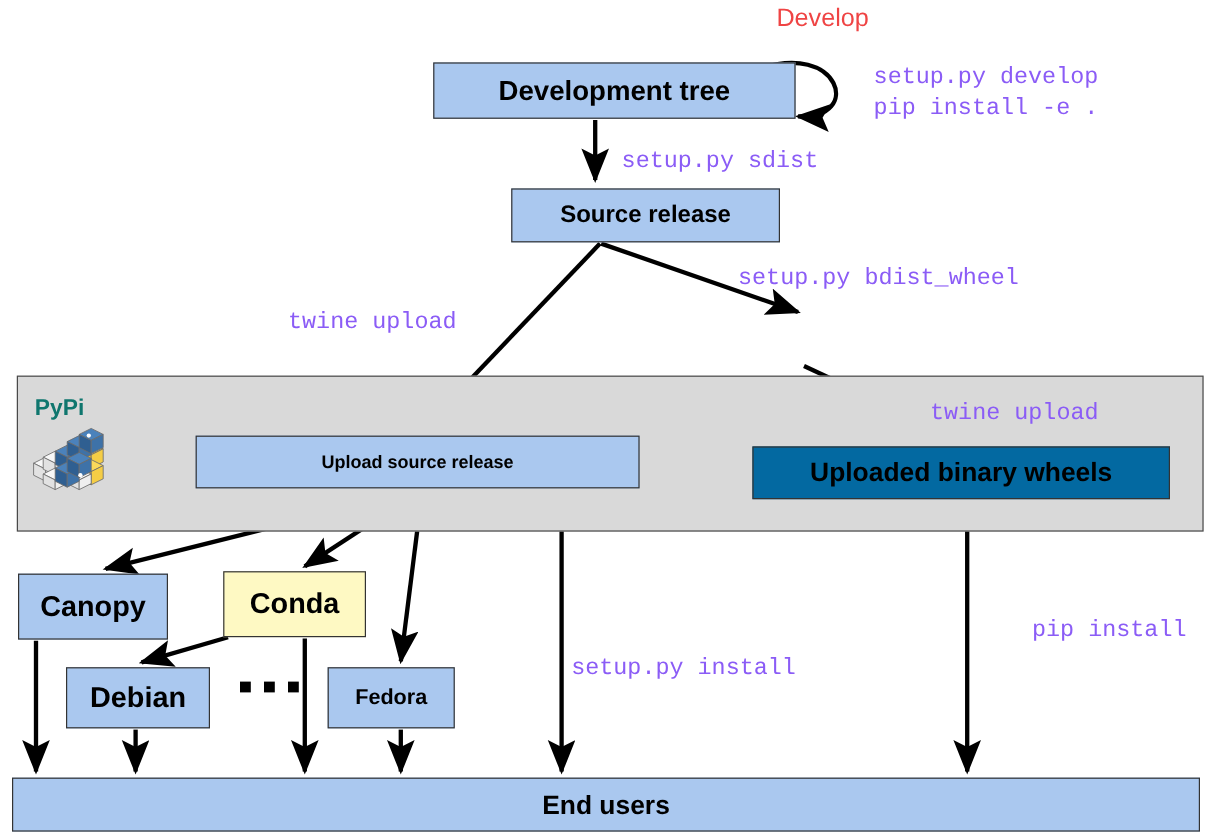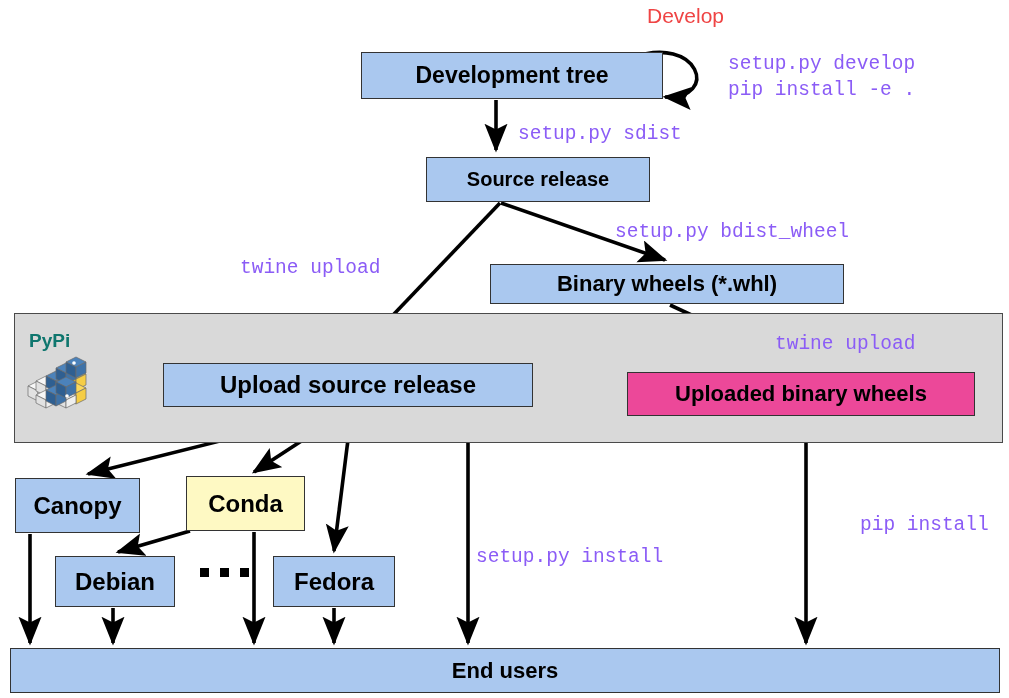--- a/index.html
+++ b/index.html
@@ -193,27 +193,26 @@
 
       <path d="M30,534 L30,643"></path>
       <path d="M113,608 L113,643"></path>
       <path d="M254,532 L254,643"></path>
       <path d="M334,608 L334,643"></path>
     </g>
   </svg>
 
   <div class="node" style="left: 361px; top: 52px; width: 302px; height: 47px; font-size: 23px; background: rgb(170, 200, 239); border-color: rgb(51, 51, 51);">Development  tree</div>
   <div class="node" style="left: 386px; top: 157px; width: 224px; height: 45px; font-size: 20px; background: rgb(170, 200, 239); border-color: rgb(51, 51, 51); margin-left: 40px;">Source release</div>
-  <div class="node" style="left: 490px; top: 264px; width: 354px; height: 40px; font-size: 22px; background: rgb(170, 200, 239); border-color: rgb(51, 51, 51);">Binary wheels (*.whl)</div>
-  <div class="node" style="left: 163px; top: 363px; width: 370px; height: 44px; font-size: 24px; background: rgb(170, 200, 239); border-color: rgb(51, 51, 51);">Upload source release</div>
-  <div class="node" style="left: 627px; top: 372px; width: 348px; height: 44px; font-size: 22px; background: #ec4899; border-color: rgb(51, 51, 51);">Uploaded binary wheels</div>
+  <div class="node" style="left: 163px; top: 363px; width: 370px; height: 44px; font-size: 15px; background: rgb(170, 200, 239); border-color: rgb(51, 51, 51);">Upload source release</div>
+  <div class="node" style="left: 627px; top: 372px; width: 348px; height: 44px; font-size: 22px; background: #0369a1; border-color: rgb(51, 51, 51);">Uploaded binary wheels</div>
   <div class="node" style="left: 15px; top: 478px; width: 125px; height: 55px; font-size: 24px; background: rgb(170, 200, 239); border-color: rgb(51, 51, 51);">Canopy</div>
   <div class="node" style="left: 186px; top: 476px; width: 119px; height: 55px; font-size: 24px; background: #fef9c3; border-color: rgb(51, 51, 51);">Conda</div>
   <div class="node" style="left: 55px; top: 556px; width: 120px; height: 51px; font-size: 24px; background: rgb(170, 200, 239); border-color: rgb(51, 51, 51);">Debian</div>
-  <div class="node" style="left: 273px; top: 556px; width: 122px; height: 51px; font-size: 24px; background: rgb(170, 200, 239); border-color: rgb(51, 51, 51);">Fedora</div>
+  <div class="node" style="left: 273px; top: 556px; width: 106px; height: 51px; font-size: 18px; background: rgb(170, 200, 239); border-color: rgb(51, 51, 51);">Fedora</div>
   <div class="node" style="left: 10px; top: 648px; width: 990px; height: 45px; font-size: 22px; background: rgb(170, 200, 239); border-color: rgb(51, 51, 51);">End users</div>
 
   <div class="dots" id="ellipsis" style="left: 200px; top: 568px;">
     <span></span>
     <span></span>
     <span></span>
   </div>
 
   <div class="plain-label" style="left: 647px; top: 4px;">Develop</div>
   <div class="cmd" style="left: 728px; top: 52px;">setup.py develop

